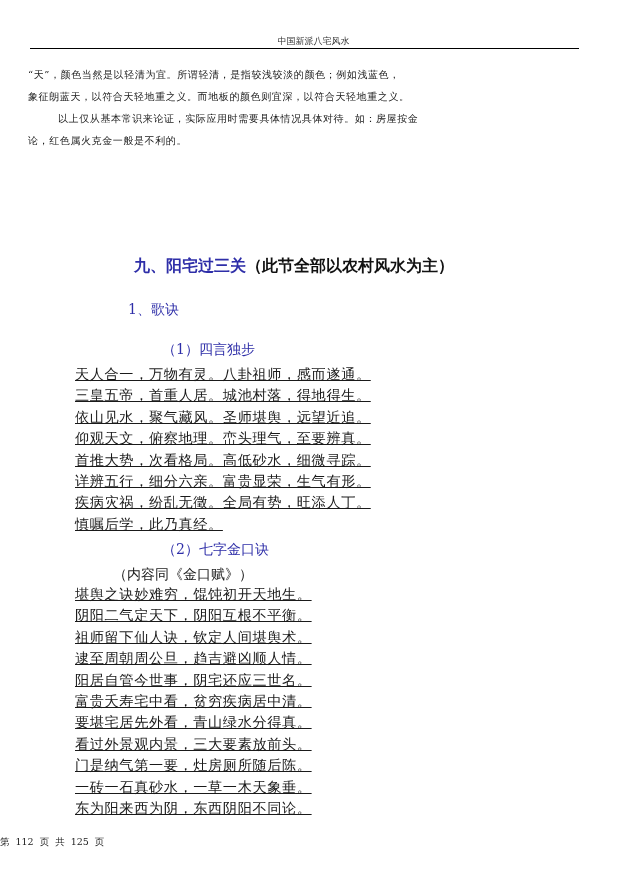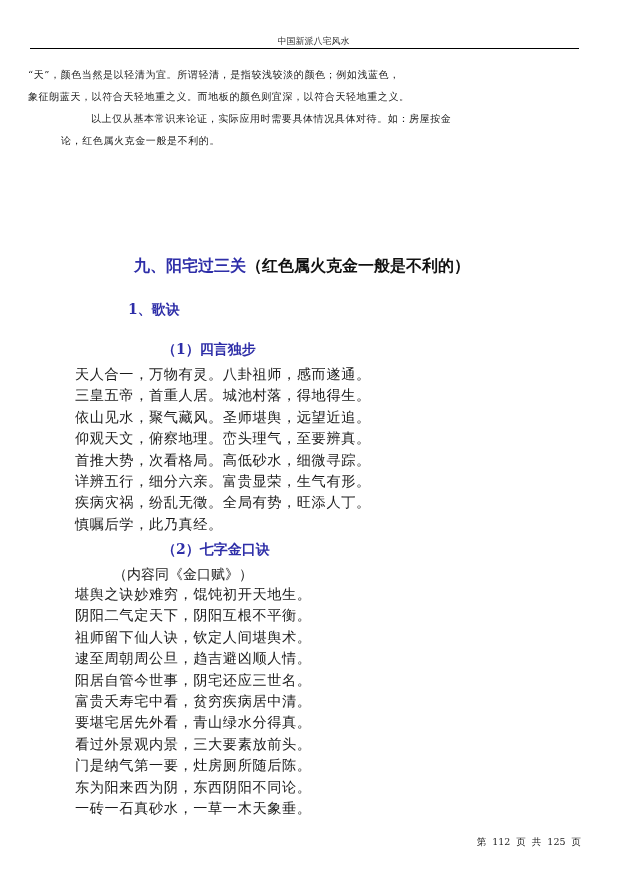--- a/index.html
+++ b/index.html
@@ -26,56 +26,56 @@
     .indent { padding-left: 30px; }
     .h-section {
       position: absolute; top: 256px; left: 134px;
       font-size: 16px; font-weight: bold;
       font-family: "DejaVu Sans", "Liberation Sans", sans-serif;
       white-space: nowrap;
     }
     .h-section .blue { color: #2e2ea8; }
     .h-section .black { color: #111; }
     .h-sub {
-      position: absolute; font-weight: bold; color: #2e2ea8;
+      position: absolute; font-weight: normal; color: #2e2ea8;
       font-size: 14px; white-space: nowrap;
     }
     .verse {
       position: absolute; left: 75px;
       font-size: 14.2px; line-height: 21.4px; letter-spacing: 0.6px;
       white-space: nowrap;
     }
-    .verse .line { height: 21.4px; }
+    .verse .line { height: 21.4px; text-decoration: underline; }
     .note {
       position: absolute; left: 113px; top: 566px;
       font-size: 14px; white-space: nowrap;
     }
     .footer {
       position: absolute; top: 836px; left: 0; width: 581px;
-      text-align: right; font-size: 9.5px; color: #222;
+      text-align: left; font-size: 9.5px; color: #222;
       word-spacing: 3px;
     }
   </style>
 </head>
 <body>
 
 <div class="header-title">中国新派八宅风水</div>
 <div class="header-rule"></div>
 
 <div class="para" style="top:64px;">
   <span class="line">“天”，颜色当然是以轻清为宜。所谓轻清，是指较浅较淡的颜色；例如浅蓝色，</span>
   <span class="line">象征朗蓝天，以符合天轻地重之义。而地板的颜色则宜深，以符合天轻地重之义。</span>
 </div>
-<div class="para" style="top:108px;margin-left:33px;">
+<div class="para" style="top:108px;">
   <span class="line indent">以上仅从基本常识来论证，实际应用时需要具体情况具体对待。如：房屋按金</span>
   <span class="line">论，红色属火克金一般是不利的。</span>
 </div>
 
 <div class="h-section">
-  <span class="blue">九、阳宅过三关</span><span class="black">（红色属火克金一般是不利的）</span>
+  <span class="blue">九、阳宅过三关</span><span class="black">（此节全部以农村风水为主）</span>
 </div>
 
 <div class="h-sub" style="top:301px; left:128px;">1、歌诀</div>
 
 <div class="h-sub" style="top:341px; left:162px;">（1）四言独步</div>
 
 <div class="verse" style="top:364px;">
   <span class="line">天人合一，万物有灵。八卦祖师，感而遂通。</span>
   <span class="line">三皇五帝，首重人居。城池村落，得地得生。</span>
   <span class="line">依山见水，聚气藏风。圣师堪舆，远望近追。</span>
@@ -93,17 +93,17 @@
 <div class="verse" style="top:584px;">
   <span class="line">堪舆之诀妙难穷，馄饨初开天地生。</span>
   <span class="line">阴阳二气定天下，阴阳互根不平衡。</span>
   <span class="line">祖师留下仙人诀，钦定人间堪舆术。</span>
   <span class="line">逮至周朝周公旦，趋吉避凶顺人情。</span>
   <span class="line">阳居自管今世事，阴宅还应三世名。</span>
   <span class="line">富贵夭寿宅中看，贫穷疾病居中清。</span>
   <span class="line">要堪宅居先外看，青山绿水分得真。</span>
   <span class="line">看过外景观内景，三大要素放前头。</span>
   <span class="line">门是纳气第一要，灶房厕所随后陈。</span>
+  <span class="line">一砖一石真砂水，一草一木天象垂。</span>
   <span class="line">东为阳来西为阴，东西阴阳不同论。</span>
-  <span class="line">一砖一石真砂水，一草一木天象垂。</span>
 </div>
 
 <div class="footer">第 112 页 共 125 页</div>
 
 </body></html>

